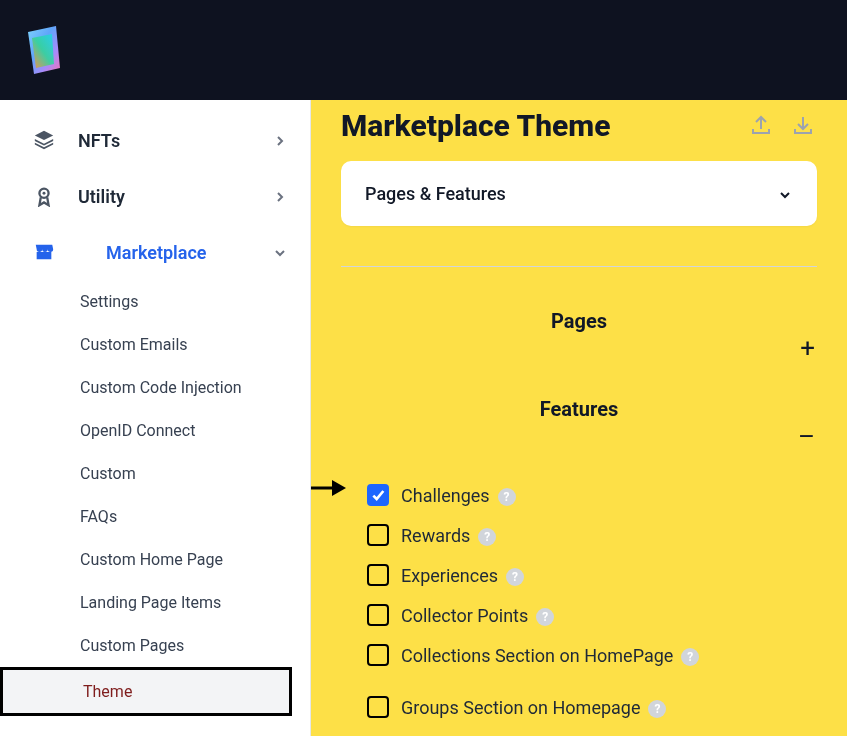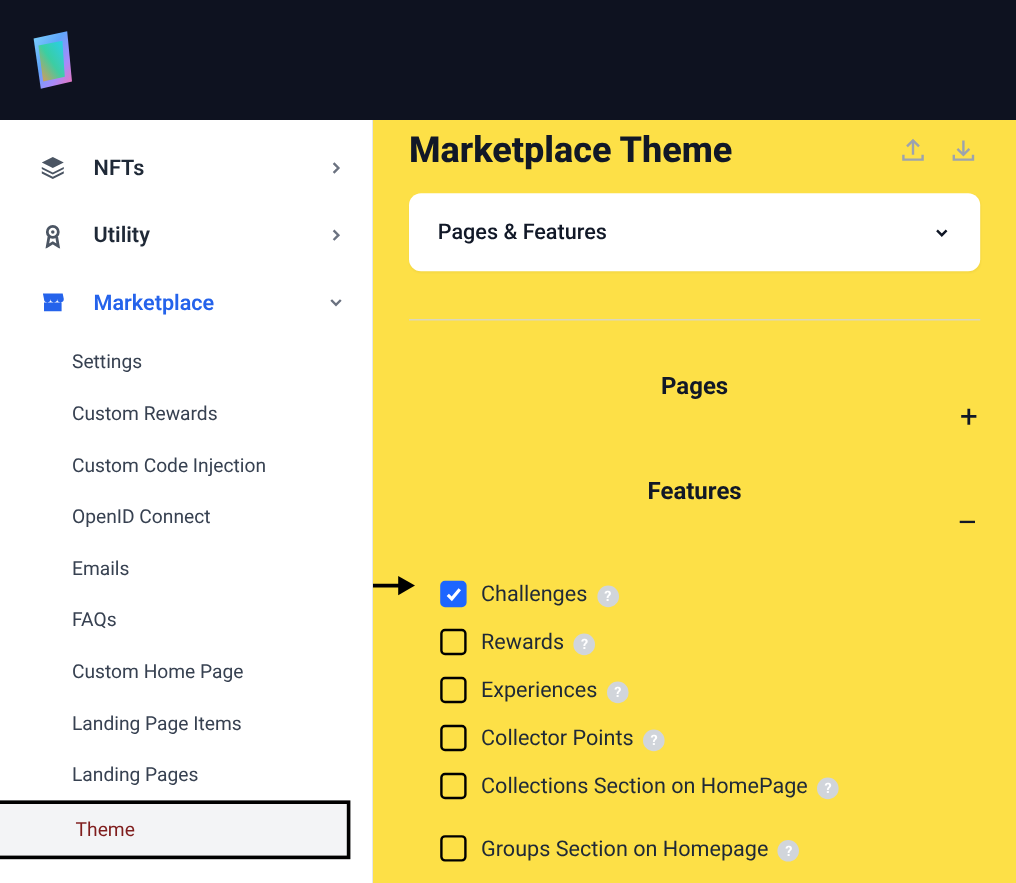--- a/index.html
+++ b/index.html
@@ -46,29 +46,29 @@
       font-weight: 600;
     }
     .nav-item .nav-icon {
       width: 28px; height: 28px;
       display: inline-flex;
       align-items: center;
       justify-content: center;
       color: #4b5563;
       margin-right: 20px;
     }
-    .nav-item.active { color: #2563eb; }
+    .nav-item.active { color: #2563eb; gap: 28px; }
     .nav-item.active .nav-icon { color: #2563eb; }
     .nav-item .chevron {
       margin-left: auto;
       color: #6b7280;
       width: 16px; height: 16px;
     }
     .nav-sub {
-      padding-left: 60px;
+      padding-left: 80px;
       padding-right: 22px;
     }
     .nav-sub-item {
       display: block;
       padding: 12px 0;
       color: #374151;
       font-size: 16px;
       font-weight: 400;
       cursor: pointer;
     }
@@ -280,28 +280,28 @@
       <span>Marketplace</span>
       <span class="chevron">
         <svg viewBox="0 0 24 24" width="16" height="16" fill="none" stroke="currentColor" stroke-width="3">
             <polyline points="6 9 12 15 18 9"></polyline>
           </svg>
       </span>
     </div>
 
     <div class="nav-sub">
       <a class="nav-sub-item">Settings</a>
-      <a class="nav-sub-item">Custom Rewards</a>
+      <a class="nav-sub-item">Custom Emails</a>
       <a class="nav-sub-item">Custom Code Injection</a>
       <a class="nav-sub-item">OpenID Connect</a>
-      <a class="nav-sub-item">Emails</a>
+      <a class="nav-sub-item">Custom</a>
       <a class="nav-sub-item">FAQs</a>
       <a class="nav-sub-item">Custom Home Page</a>
       <a class="nav-sub-item">Landing Page Items</a>
-      <a class="nav-sub-item">Landing Pages</a>
+      <a class="nav-sub-item">Custom Pages</a>
       <a class="nav-sub-item active highlight-box">Theme</a>
     </div>
 
   </aside>
 
   <main class="main">
 
     <div class="page-header">
       <h1 class="page-title">Marketplace Theme</h1>
       <div class="header-actions">

